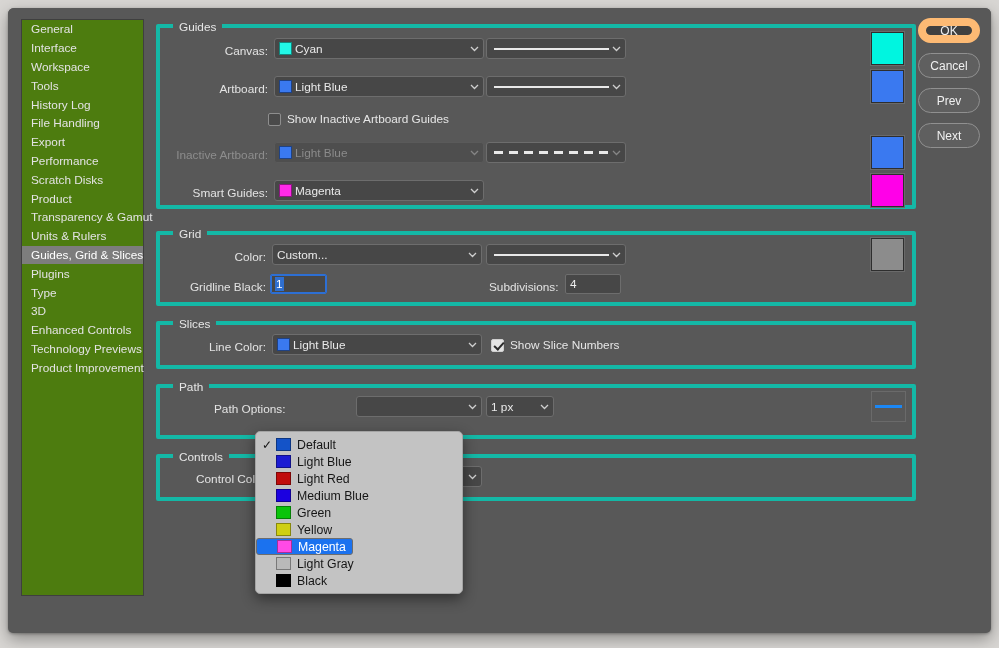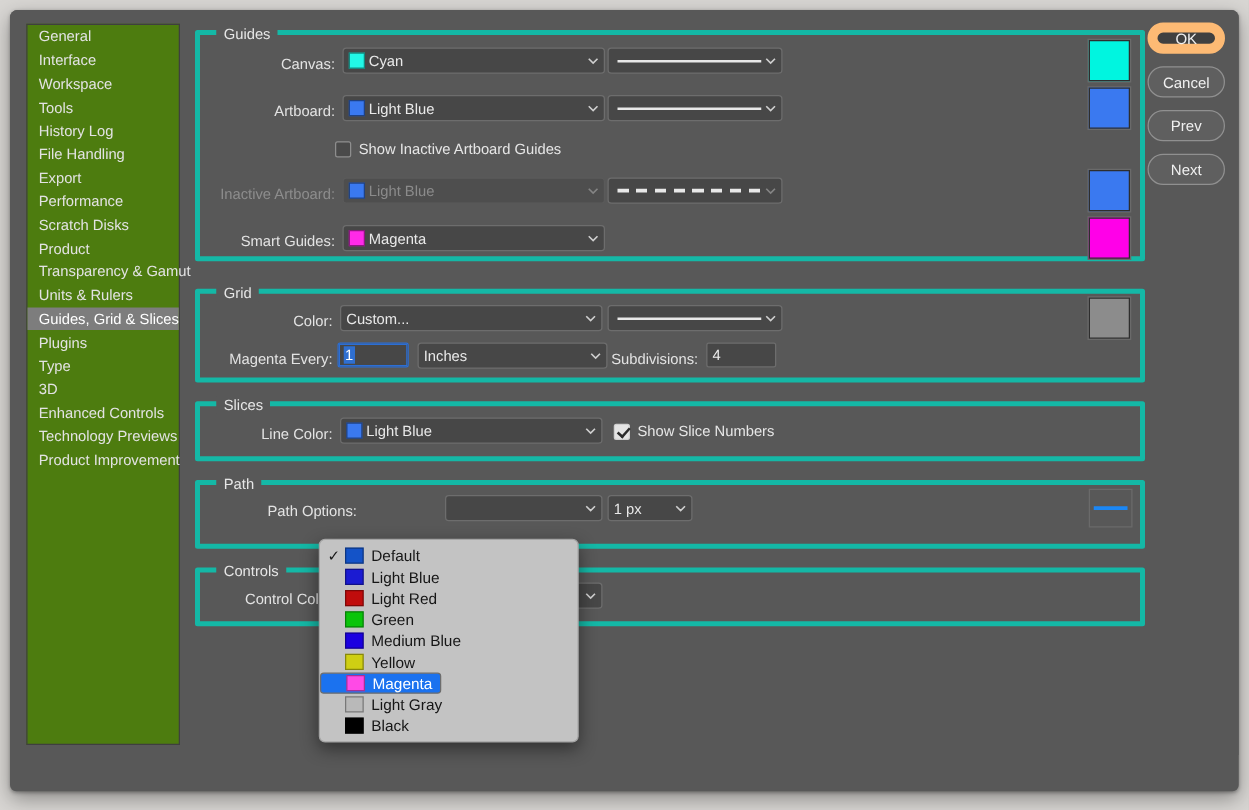--- a/index.html
+++ b/index.html
@@ -431,31 +431,23 @@
               <span class="solidline"></span>
             </span>
           <span class="chev">
             <svg width="9" height="6" viewBox="0 0 9 6">
                 <path d="M1 1l3.5 3.5L8 1" stroke="#cfcfcf" stroke-width="1.3" fill="none"></path>
               </svg>
           </span>
         </div>
         <div class="well" id="well-grid" style="left: 715px; top: 222px; background: rgb(140, 140, 140);"></div>
 
-        <div class="lbl" style="left:0px; top:264px; width:110px;">Magenta Every:</div>
+        <div class="lbl" style="left:0px; top:264px; width:110px;">Gridline Black:</div>
         <div class="txt focused" style="left:114px; top:258px; width:57px;">
           <span class="selbg">1</span>
-        </div>
-        <div class="sel" style="left:178px; top:258px; width:152px;">
-          <span class="sel-text">Inches</span>
-          <span class="chev">
-            <svg width="9" height="6" viewBox="0 0 9 6">
-                <path d="M1 1l3.5 3.5L8 1" stroke="#cfcfcf" stroke-width="1.3" fill="none"></path>
-              </svg>
-          </span>
         </div>
         <div class="lbl" style="left:333px; top:264px; width:103px; text-align:left;">Subdivisions:</div>
         <div class="txt" style="left:409px; top:258px; width:56px;">
           <span>4</span>
         </div>
 
         <div class="group" style="left:0px; top:305px; width:760px; height:48px;">
           <div class="group-title">Slices</div>
         </div>
 
@@ -541,27 +533,27 @@
             <span class="menu-swatch" style="background: rgb(27, 27, 210);"></span>
             <span>Light Blue</span>
           </div>
           <div class="menu-item">
             <span class="menu-check"></span>
             <span class="menu-swatch" style="background: rgb(192, 12, 12);"></span>
             <span>Light Red</span>
           </div>
           <div class="menu-item">
             <span class="menu-check"></span>
+            <span class="menu-swatch" style="background: rgb(27, 0, 224);"></span>
+            <span>Medium Blue</span>
+          </div>
+          <div class="menu-item">
+            <span class="menu-check"></span>
             <span class="menu-swatch" style="background: rgb(10, 196, 10);"></span>
             <span>Green</span>
-          </div>
-          <div class="menu-item">
-            <span class="menu-check"></span>
-            <span class="menu-swatch" style="background: rgb(27, 0, 224);"></span>
-            <span>Medium Blue</span>
           </div>
           <div class="menu-item">
             <span class="menu-check"></span>
             <span class="menu-swatch" style="background: rgb(207, 207, 19);"></span>
             <span>Yellow</span>
           </div>
           <div class="menu-item sel">
             <span class="menu-check"></span>
             <span class="menu-swatch" style="background: rgb(255, 74, 230);"></span>
             <span>Magenta</span>

